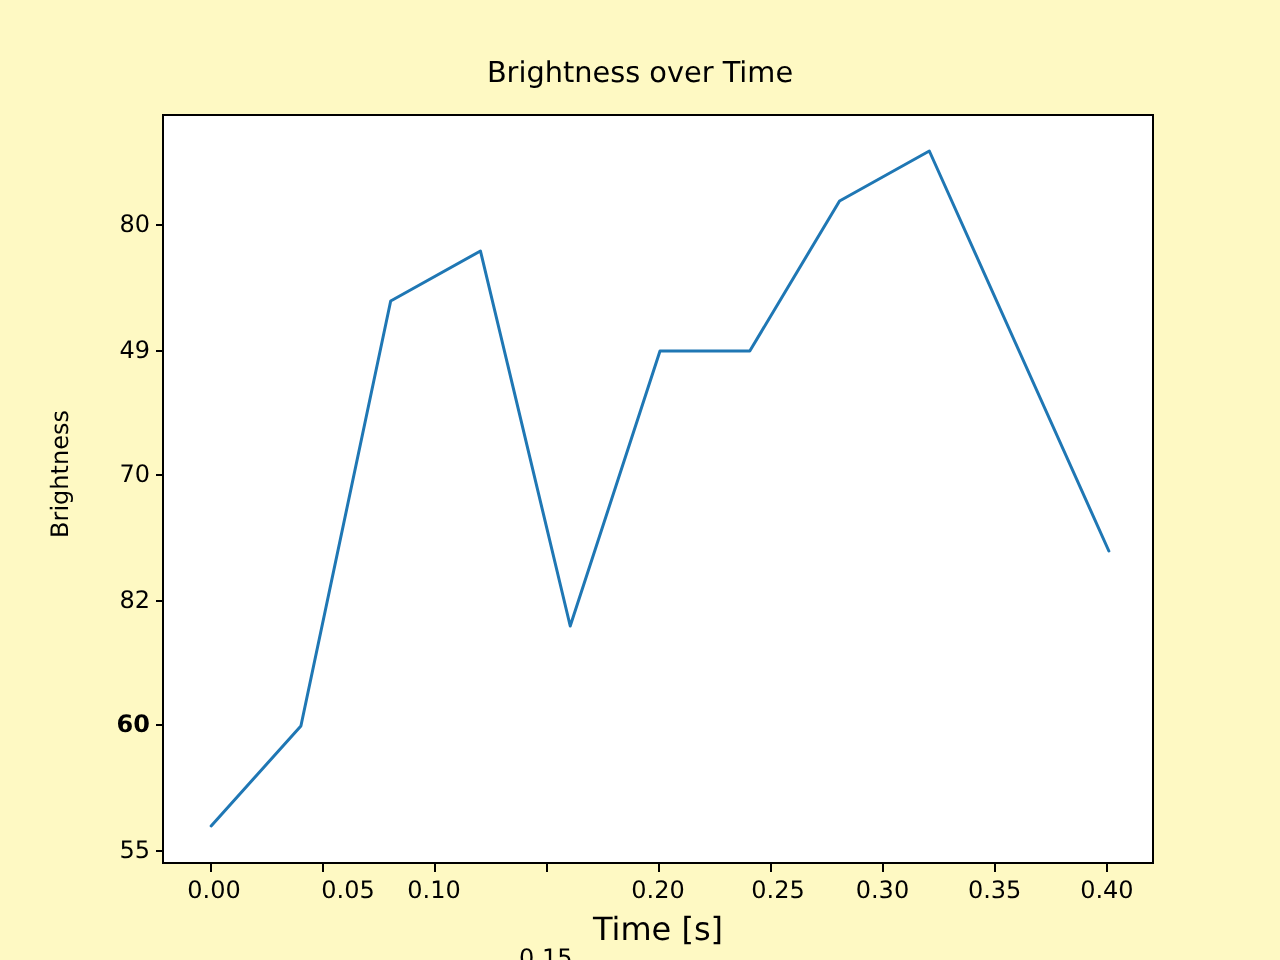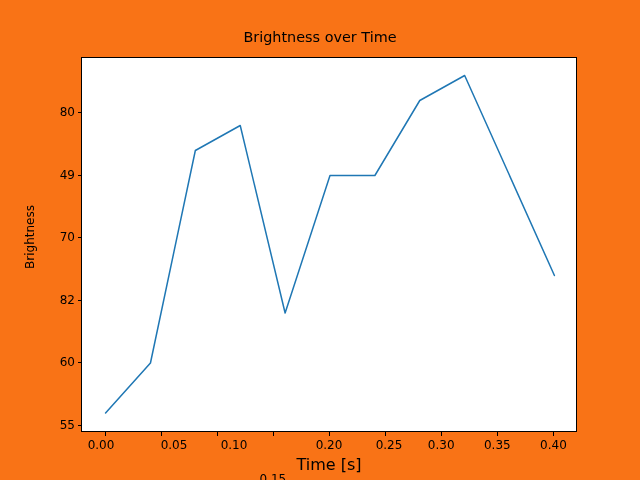--- a/index.html
+++ b/index.html
@@ -4,21 +4,21 @@
 <style>
   html, body {
     margin: 0;
     padding: 0;
     background: #ffffff;
   }
   #figure {
     position: relative;
     width: 640px;
     height: 480px;
-    background: #f97316;
+    background: #fef9c3;
     font-family: "DejaVu Sans", sans-serif;
     overflow: hidden;
   }
   #title {
     position: absolute;
     left: 0;
     top: 28px;
     width: 640px;
     text-align: center;
     font-size: 14.4px;
@@ -117,25 +117,25 @@
   <div id="title">Brightness over Time</div>
 
   <div id="axes">
     <svg id="plot-svg" viewBox="0 0 496 375" preserveAspectRatio="none">
       <polyline id="series-line" fill="none" stroke="#1f77b4" stroke-width="1.5" stroke-linejoin="round" stroke-linecap="round" points="23.57,355.00 68.45,305.00 113.34,92.50 158.23,67.50 203.11,255.00 248.00,117.50 292.89,117.50 337.77,42.50 382.66,17.50 472.43,217.50"></polyline>
     </svg>
   </div>
 
   <div id="xticks-holder">
       <div class="tick-mark xtick-mark" style="left: 104.57px;"></div>
-      <div class="xtick-label" style="left: 71px;">0.00</div>
+      <div class="xtick-label" style="left: 77px;">0.00</div>
       <div class="tick-mark xtick-mark" style="left: 160.67px;"></div>
       <div class="xtick-label" style="left: 144px;">0.05</div>
       <div class="tick-mark xtick-mark" style="left: 216.78px;"></div>
-      <div class="xtick-label" style="left: 204px;">0.10</div>
+      <div class="xtick-label" style="left: 187px;">0.10</div>
       <div class="tick-mark xtick-mark" style="left: 272.89px;"></div>
       <div class="xtick-label" style="left: 242.89px; margin-top: 34px;">0.15</div>
       <div class="tick-mark xtick-mark" style="left: 329px;"></div>
       <div class="xtick-label" style="left: 299px;">0.20</div>
       <div class="tick-mark xtick-mark" style="left: 385.11px;"></div>
       <div class="xtick-label" style="left: 359px;">0.25</div>
       <div class="tick-mark xtick-mark" style="left: 441.22px;"></div>
       <div class="xtick-label" style="left: 411.22px;">0.30</div>
       <div class="tick-mark xtick-mark" style="left: 497.33px;"></div>
       <div class="xtick-label" style="left: 467.33px;">0.35</div>
@@ -145,21 +145,21 @@
   <div id="yticks-holder">
       <div class="tick-mark ytick-mark" style="top: 424.5px;"></div>
       <div class="tick-mark ytick-mark" style="top: 362px;"></div>
       <div class="tick-mark ytick-mark" style="top: 299.5px;"></div>
       <div class="tick-mark ytick-mark" style="top: 237px;"></div>
       <div class="tick-mark ytick-mark" style="top: 174.5px;"></div>
       <div class="tick-mark ytick-mark" style="top: 112px;"></div>
     </div>
   <div id="ytick-labels-holder">
       <div class="ytick-label" style="top: 417.5px;">55</div>
-      <div class="ytick-label" style="top: 355px;">60</div>
+      <div class="ytick-label" style="top: 355px; font-weight: bold;">60</div>
       <div class="ytick-label" style="top: 292.5px;">82</div>
       <div class="ytick-label" style="top: 230px;">70</div>
       <div class="ytick-label" style="top: 167.5px;">49</div>
       <div class="ytick-label" style="top: 105px;">80</div>
     </div>
 
   <div id="xlabel">Time [s]</div>
   <div id="ylabel">Brightness</div>
 
 </div>

